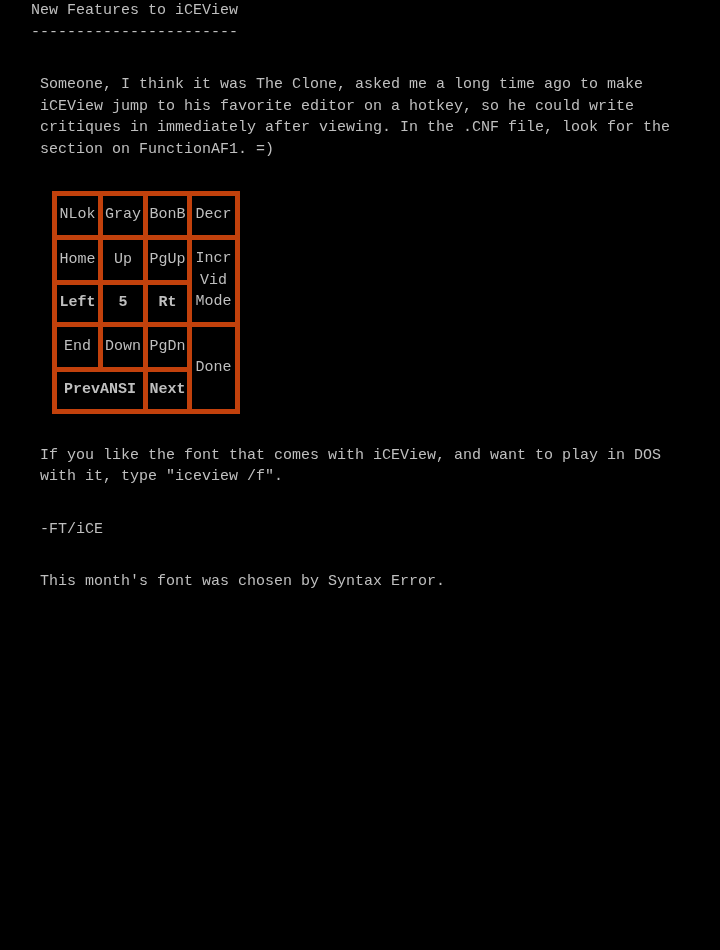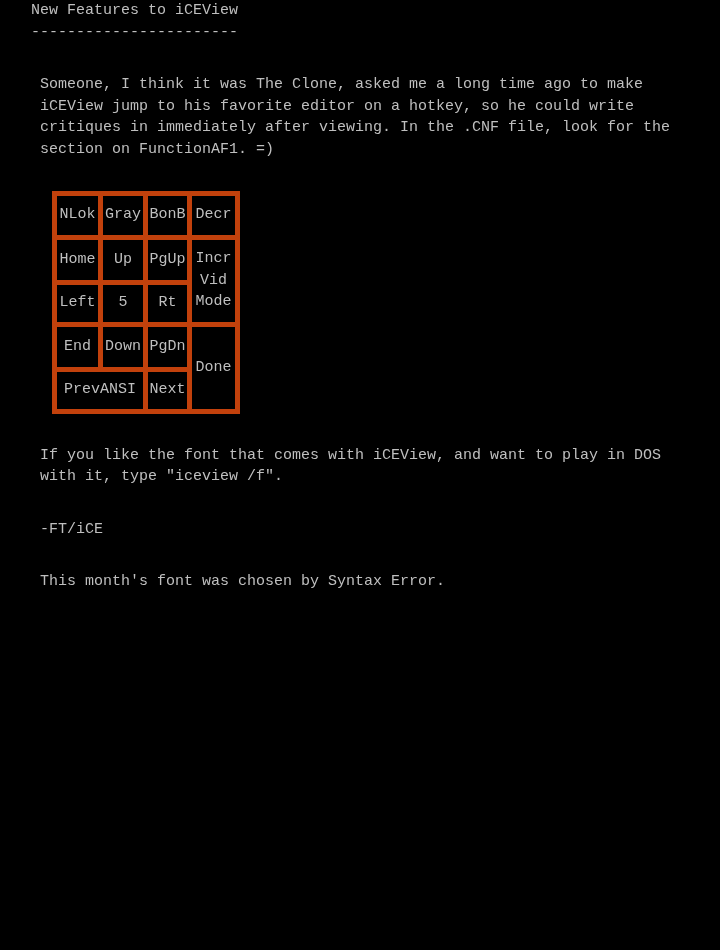--- a/index.html
+++ b/index.html
@@ -39,21 +39,21 @@
     border: 5px solid #c2410c;
     padding: 0;
     text-align: center;
     vertical-align: middle;
     font: inherit;
     color: #bfbfbf;
     white-space: pre;
   }
   tr.r44 { height: 44px; }
   tr.r45 { height: 45px; font-family: Liberation Mono, monospace; }
-  tr.r42 { height: 42px; }
+  tr.r42 { height: 42px; font-weight: bold; }
   td.prev-cell {
     text-align: right;
     padding-right: 5px;
   }
 </style>
 </head>
 <body>
 
 <div class="screen">
 

